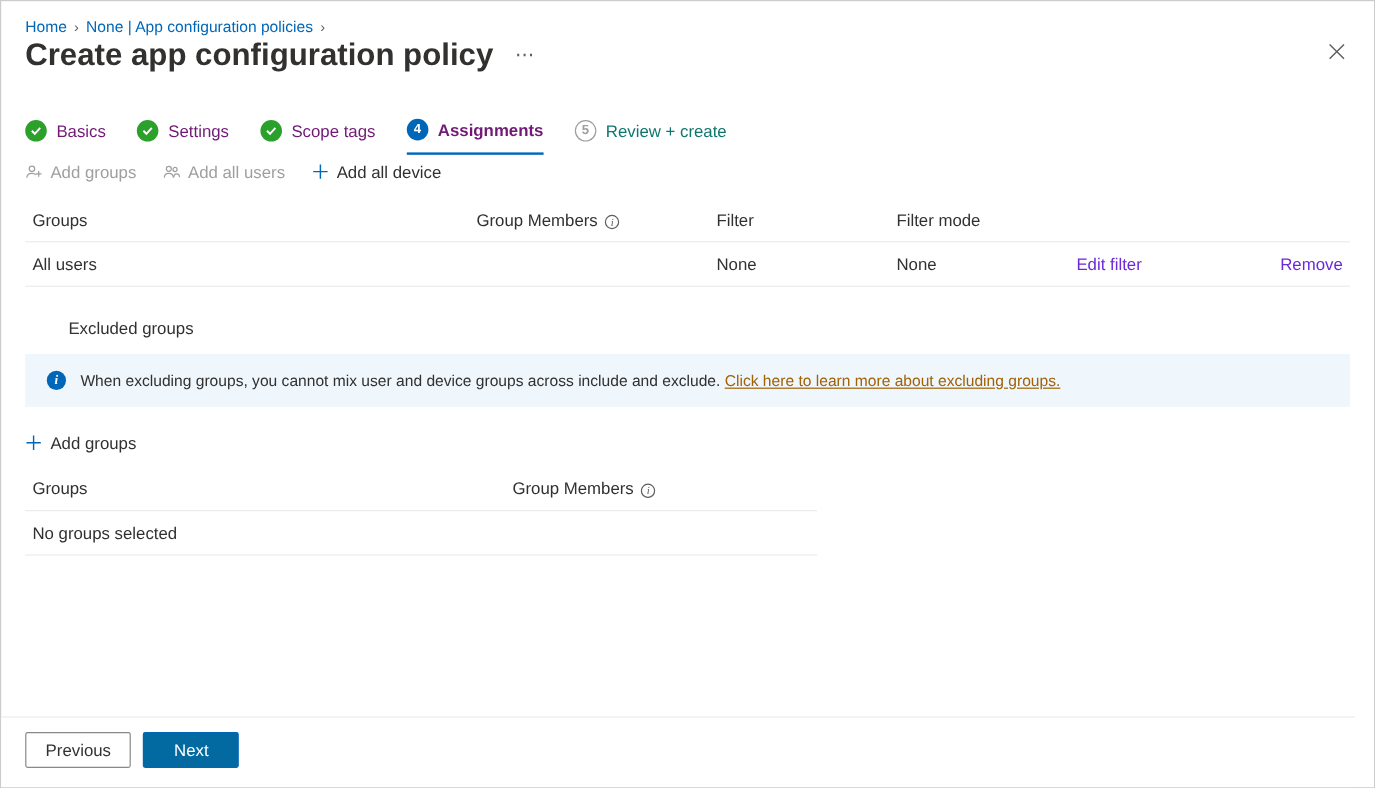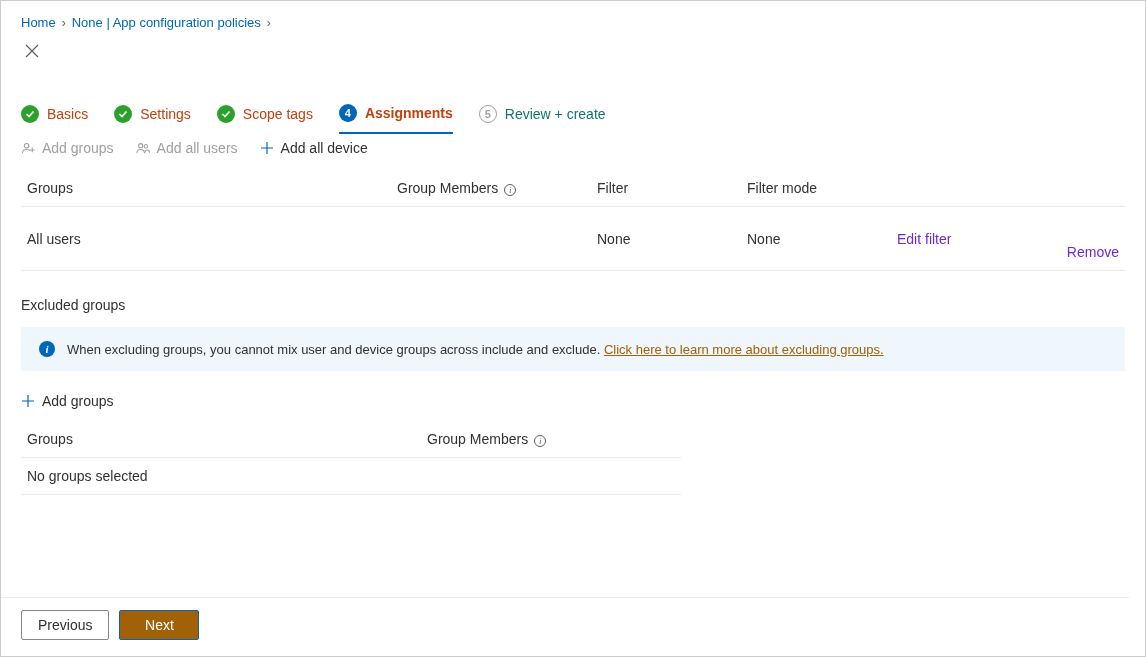--- a/index.html
+++ b/index.html
@@ -15,21 +15,21 @@
       overflow: hidden;
     }
     .content {
       padding: 14px 20px 0 20px;
     }
     .breadcrumb {
       font-size: 13px;
       display: flex;
       align-items: center;
       gap: 6px;
-      margin-bottom: 10px;
+      margin-bottom: 0;
     }
     .breadcrumb a { color: #0067b8; text-decoration: none; }
     .breadcrumb .sep { color: #605e5c; font-size: 12px; }
     .title-row {
       display: flex;
       align-items: center;
       justify-content: space-between;
       margin-bottom: 38px;
     }
     .title-row h1 {
@@ -55,21 +55,21 @@
     }
     .step.active { border-bottom: 2px solid #0067b8; }
     .step-badge {
       width: 18px; height: 18px; border-radius: 50%;
       display: flex; align-items: center; justify-content: center;
       font-size: 11px; font-weight: 600;
     }
     .step-badge.done { background: #2ba02b; color: #fff; }
     .step-badge.current { background: #0067b8; color: #fff; }
     .step-badge.pending { border: 1px solid #a19f9d; color: #a19f9d; background: #fff; }
-    .step-label { font-size: 14px; color: #c2410c; }
+    .step-label { font-size: 14px; color: #701a75; }
     .step.active .step-label { font-weight: 600; }
     .step.pending .step-label { color: #0f766e; }
     .section-title {
       font-size: 14px;
       color: #323130;
       margin: 18px 0 14px 0;
     }
     .toolbar {
       display: flex;
       align-items: center;
@@ -152,38 +152,42 @@
       cursor: pointer;
       border-radius: 2px;
       text-align: center;
     }
     .btn-secondary {
       background: #fff;
       border: 1px solid #8a8886;
       color: #323130;
     }
     .btn-primary {
-      background: #a16207;
+      background: #0369a1;
       border: 1px solid #0067b8;
       color: #fff;
     }
     .tool-add { margin-top: 22px; margin-bottom: 12px; }
   </style>
 </head>
 <body>
 
 <div class="content">
   <div class="breadcrumb">
     <a>Home</a>
     <span class="sep">›</span>
     <a>None | App configuration policies</a>
     <span class="sep">›</span>
   </div>
 
   <div class="title-row">
+    <div style="display:flex;align-items:center;gap:18px;">
+      <h1>Create app configuration policy</h1>
+      <span class="ellipsis">⋯</span>
+    </div>
     <div class="title-actions">
       <span class="close-btn">
         <svg width="14" height="14" viewBox="0 0 14 14">
             <path d="M1 1 L13 13 M13 1 L1 13" stroke="#605e5c" stroke-width="1.2" fill="none"></path>
           </svg>
       </span>
     </div>
   </div>
 
   <div class="steps">
@@ -265,25 +269,25 @@
       <div>Filter mode</div>
       <div></div>
         <div></div>
     </div>
     <div class="table-row">
       <div>All users</div>
       <div></div>
       <div>None</div>
       <div>None</div>
       <div><span class="link">Edit filter</span></div>
-      <div style="text-align:right;margin-top:27px;"><span class="link">Remove</span></div>
-    </div>
-  </div>
-
-  <div class="section-title" style="margin-top:26px;">Excluded groups</div>
+      <div style="text-align:right;"><span class="link">Remove</span></div>
+    </div>
+  </div>
+
+  <div class="section-title" style="margin-top:26px;margin-left:36px;">Excluded groups</div>
 
   <div class="info-banner">
     <span class="bico">i</span>
     <div>
       <span>When excluding groups, you cannot mix user and device groups across include and exclude. </span>
       <a>Click here to learn more about excluding groups.</a>
     </div>
   </div>
 
   <div class="tool-btn tool-add">

